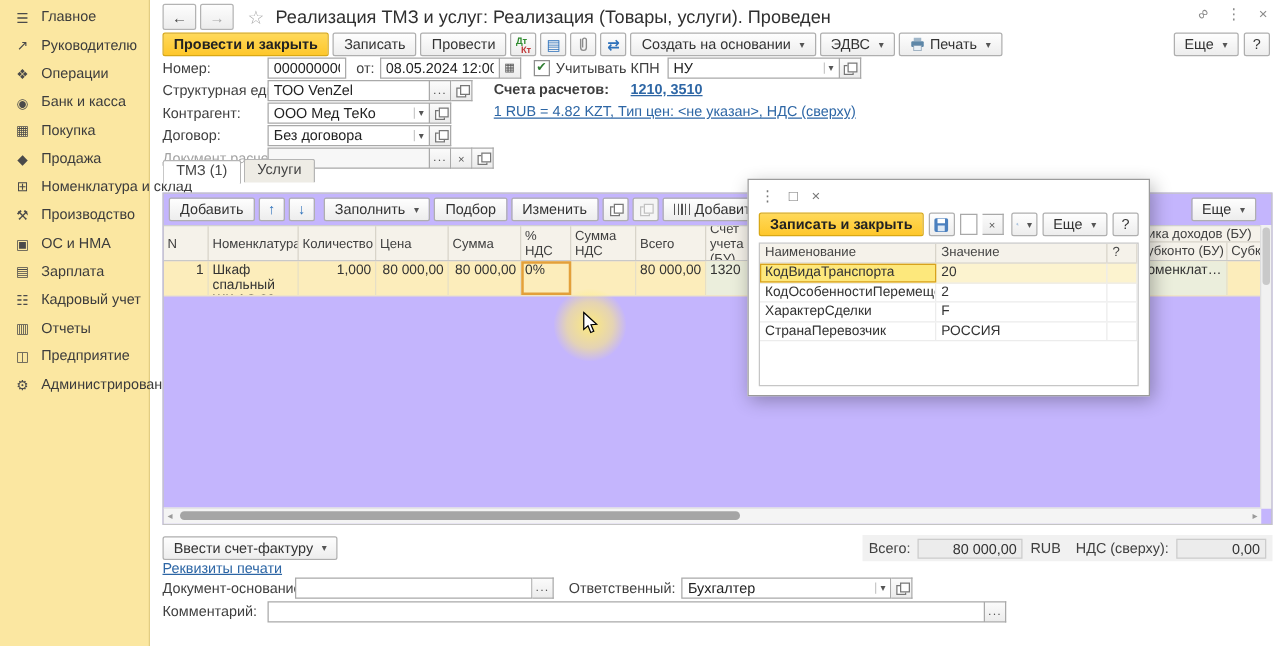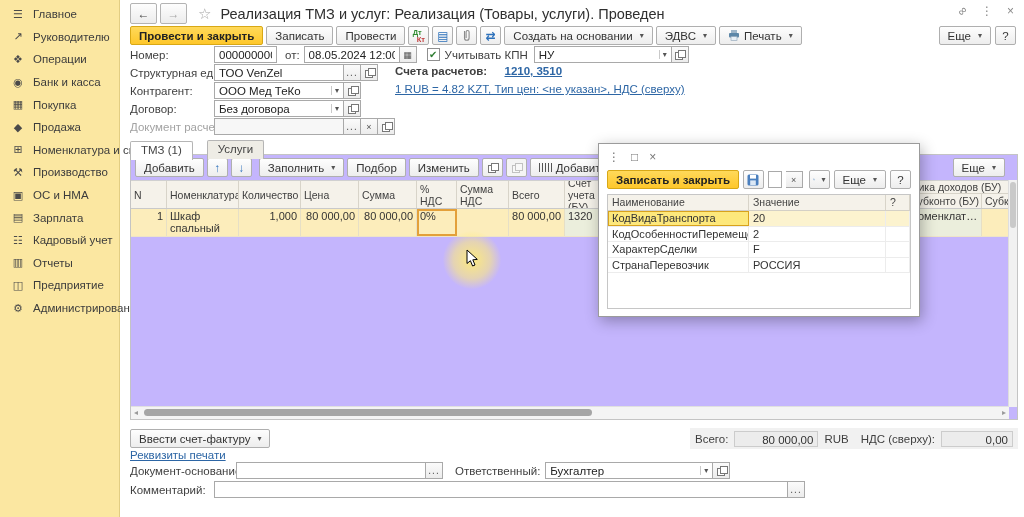--- a/index.html
+++ b/index.html
@@ -49,21 +49,21 @@
   .rot45{display:inline-block;transform:rotate(-45deg);}
   .toolbar{position:absolute;top:26px;left:9px;display:flex;gap:3px;align-items:flex-start;}
   .tb-right{position:absolute;top:26px;right:8px;display:flex;gap:4px;}
   .dtkt{display:flex;flex-direction:column;line-height:7px;font-size:7.5px;font-weight:bold;}
   .dtkt .dt{color:#2e8b2e;}.dtkt .kt{color:#c23b3b;margin-left:4px;}
   .blue-gl{color:#2d71bb;font-size:12px;font-weight:bold;}
   
   .frow{position:absolute;left:9px;display:flex;align-items:center;}
   .acc-block{position:absolute;left:274px;}
   
-  .tabs{position:absolute;top:140px;left:9px;display:flex;gap:14px;z-index:2;}
+  .tabs{position:absolute;top:127px;left:9px;display:flex;gap:2px;z-index:2;}
   .tab{border:1px solid #b5b5b5;border-bottom:none;background:#eeece5;padding:2px 10px 3px;
        border-radius:2px 2px 0 0;font-size:11.5px;color:#444;cursor:pointer;}
   .tab.active{background:#fff;position:relative;top:1px;padding-bottom:4px;}
   
   .tbox{position:absolute;left:9px;top:154px;width:888px;height:266px;border:1px solid #c4c4c4;
         background:#c4b5fd;box-sizing:border-box;}
   .ttoolbar{display:flex;gap:3px;align-items:center;padding:3px 4px;}
   .barcode-ic{width:13px;height:9px;background:repeating-linear-gradient(90deg,#555 0 1px,transparent 1px 3px);}
   .tbl-more{position:absolute;right:12px;top:3px;}
   .tgrid{position:absolute;left:0;top:25px;right:8px;bottom:12px;overflow:hidden;}

